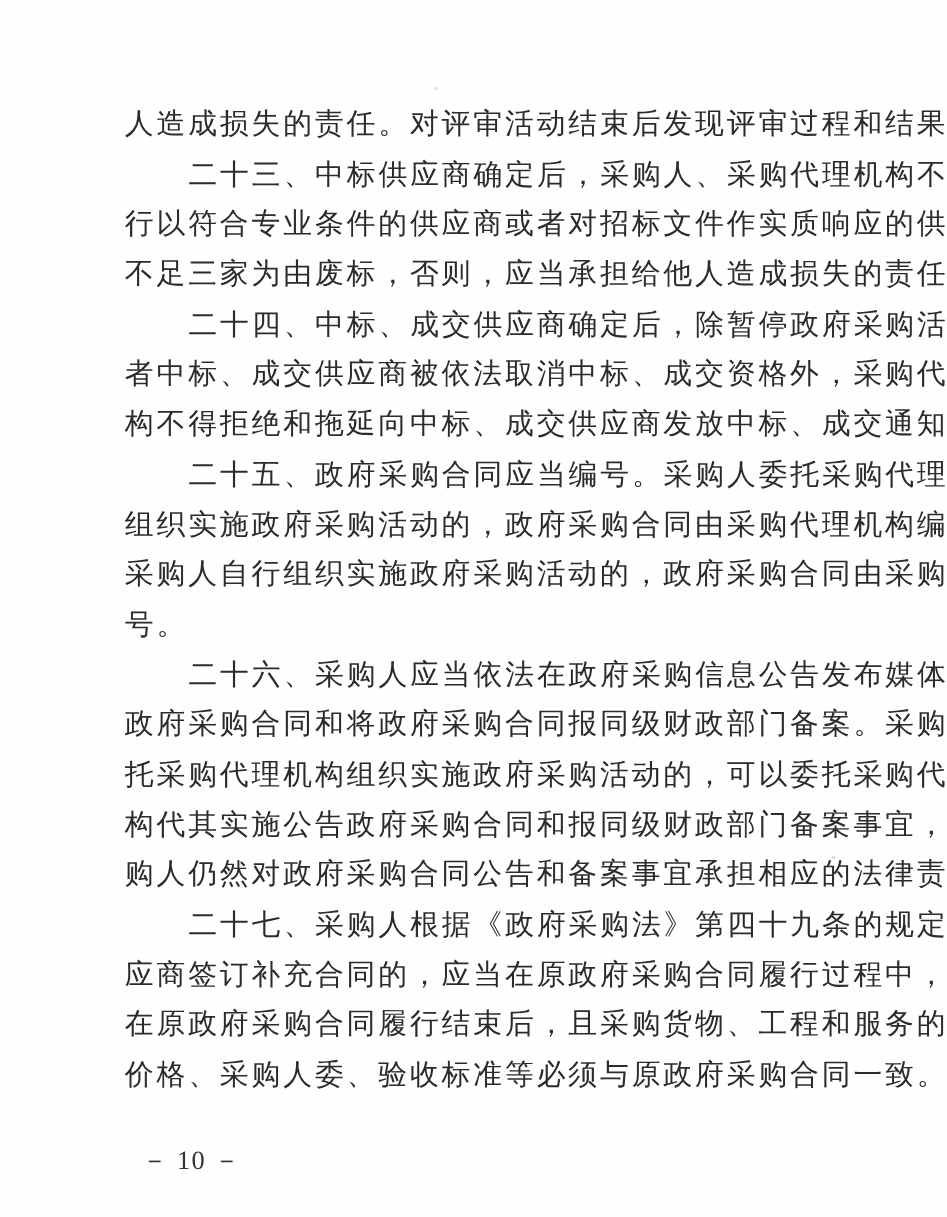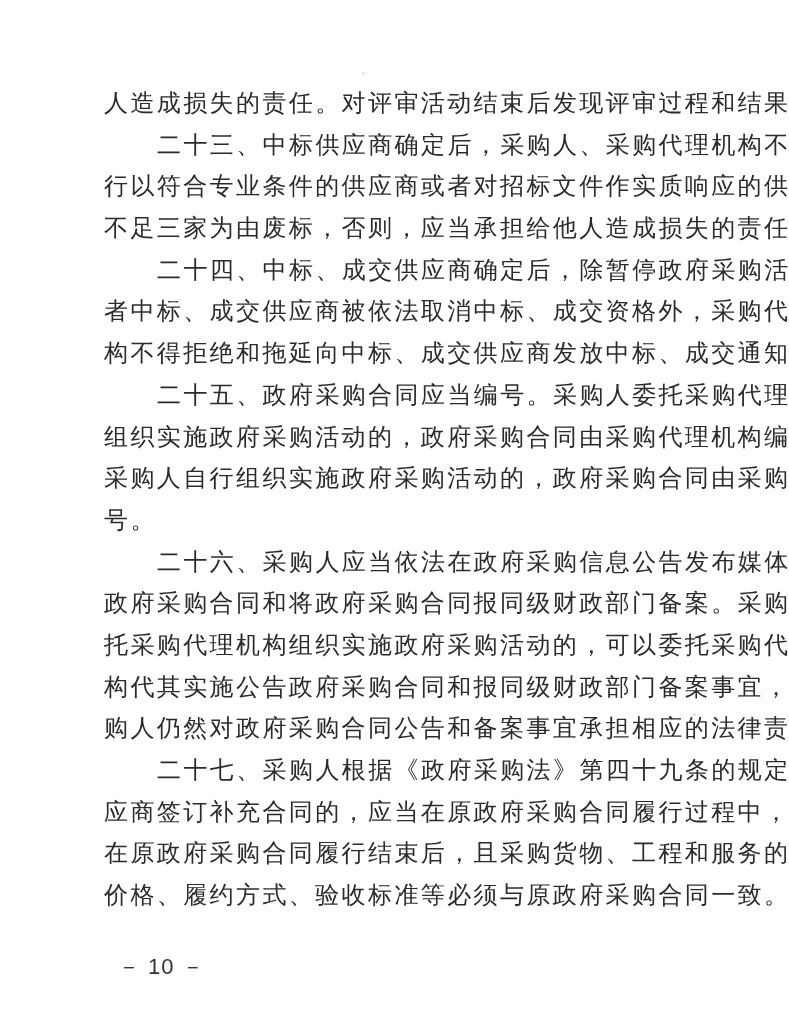--- a/index.html
+++ b/index.html
@@ -37,21 +37,21 @@
     white-space: nowrap;
     height: 41.7px;
   }
   .line.indent {
     padding-left: 53px;
   }
   .page-number {
     position: absolute;
     left: 118px;
     top: 952px;
-    font-family: Liberation Sans, sans-serif;
+    font-family: Liberation Serif, serif;
     font-size: 22px;
     color: #333333;
     letter-spacing: 1px;
   }
   .speck {
     position: absolute;
     width: 3px; height: 3px;
     border-radius: 50%;
     background: #cfe0f0;
   }
@@ -90,21 +90,21 @@
       <span class="line">政府采购合同和将政府采购合同报同级财政部门备案。采购人委</span>
       <span class="line">托采购代理机构组织实施政府采购活动的，可以委托采购代理机</span>
       <span class="line">构代其实施公告政府采购合同和报同级财政部门备案事宜，但采</span>
       <span class="line">购人仍然对政府采购合同公告和备案事宜承担相应的法律责任。</span>
     </div>
 
     <div>
       <span class="line indent">二十七、采购人根据《政府采购法》第四十九条的规定与供</span>
       <span class="line">应商签订补充合同的，应当在原政府采购合同履行过程中，不得</span>
       <span class="line">在原政府采购合同履行结束后，且采购货物、工程和服务的名称、</span>
-      <span class="line">价格、履约方式、验收标准等必须与原政府采购合同一致。</span>
+      <span class="line">价格、采购人委、验收标准等必须与原政府采购合同一致。</span>
     </div>
 
   </div>
 
   <div class="page-number">－ 10 －</div>
 
   <span class="speck" style="left:693px; top:713px;"></span>
   <span class="speck" style="left:362px; top:72px; background:#e4e4e8;"></span>
 </div>
 

